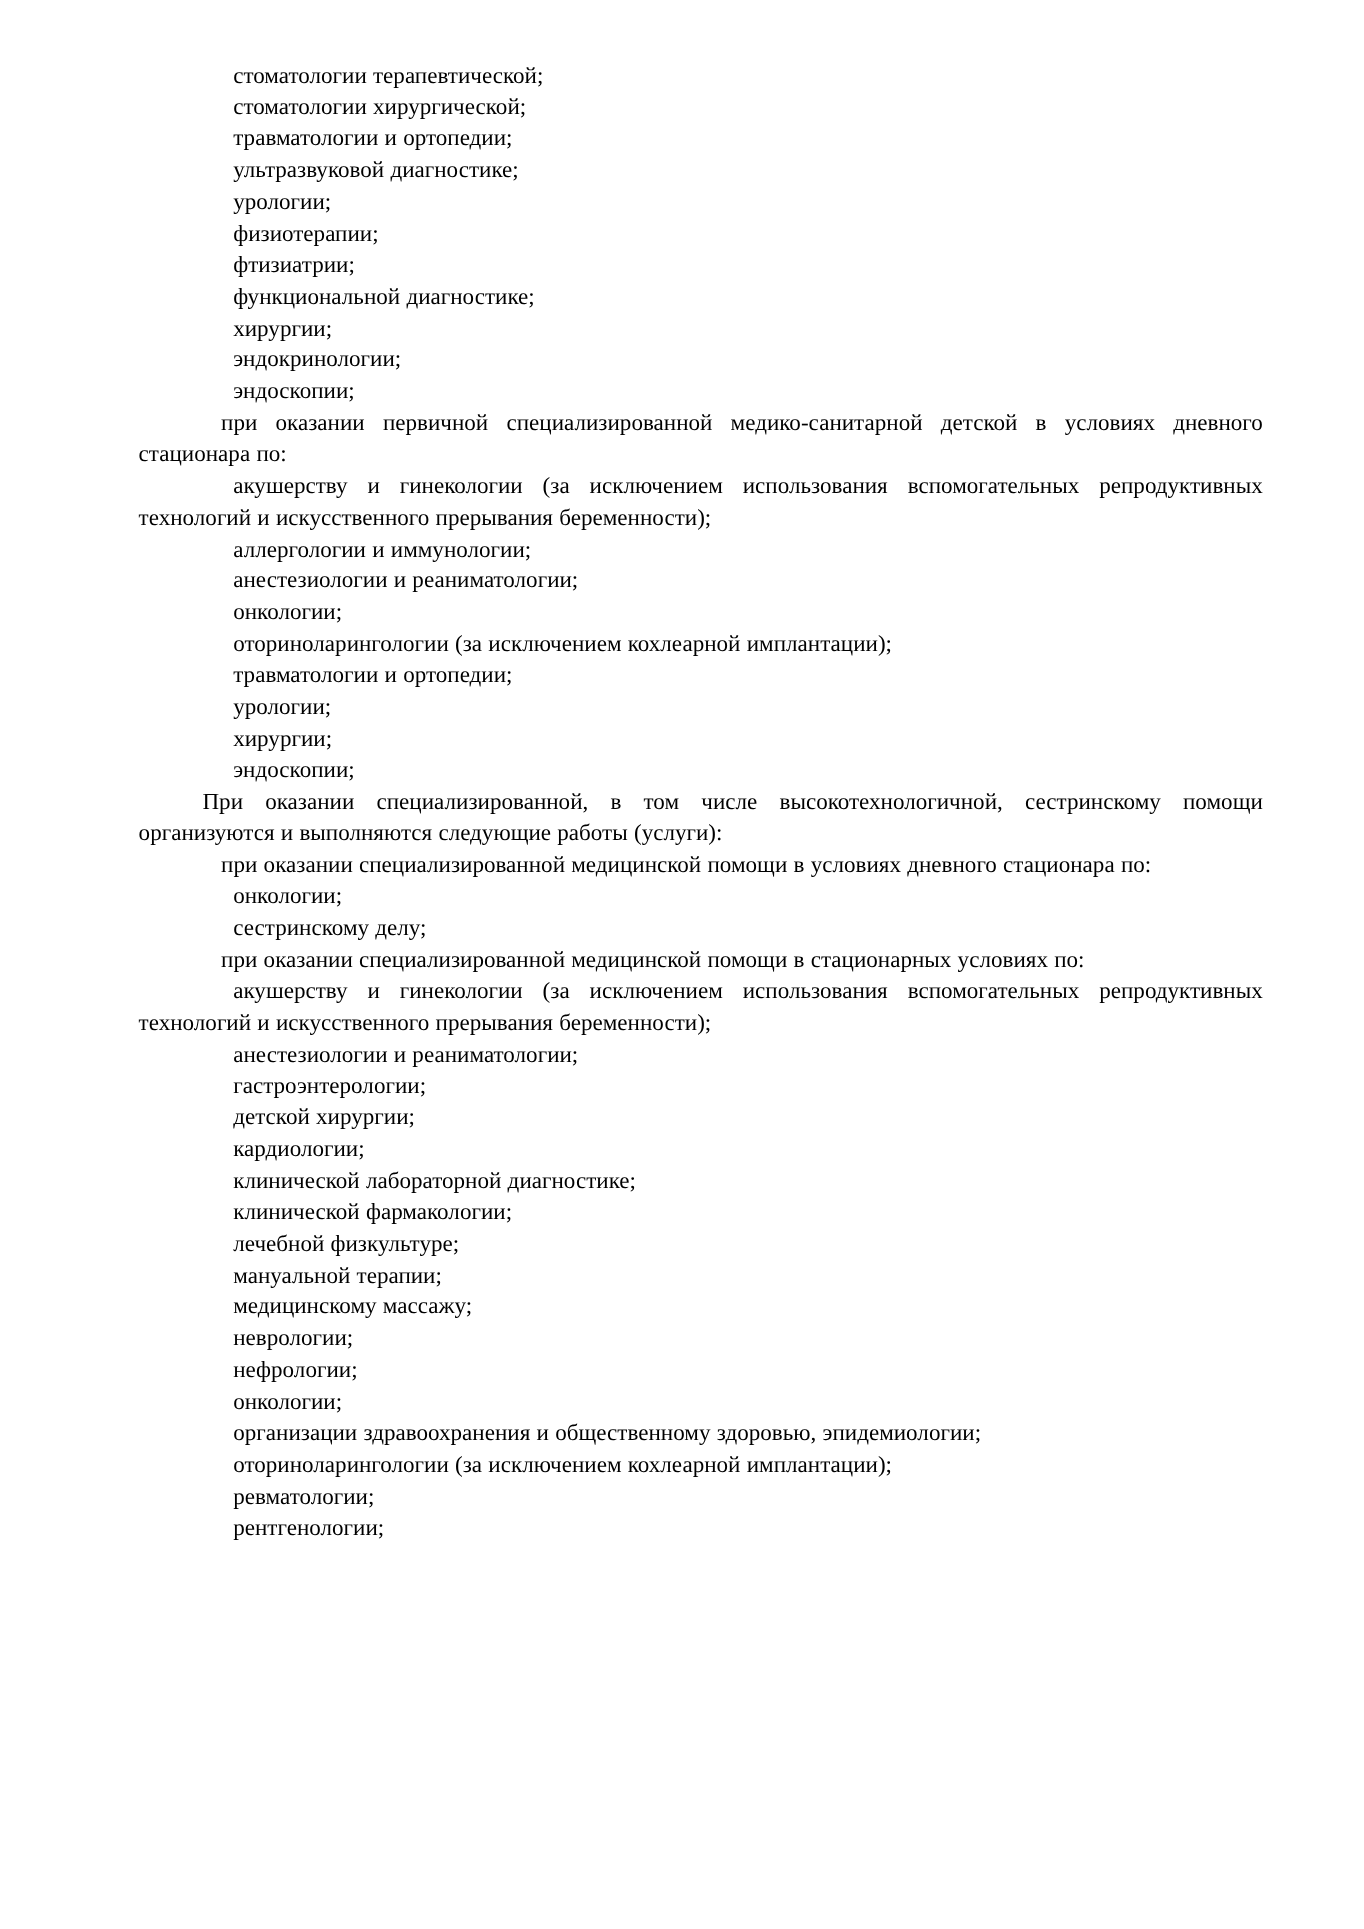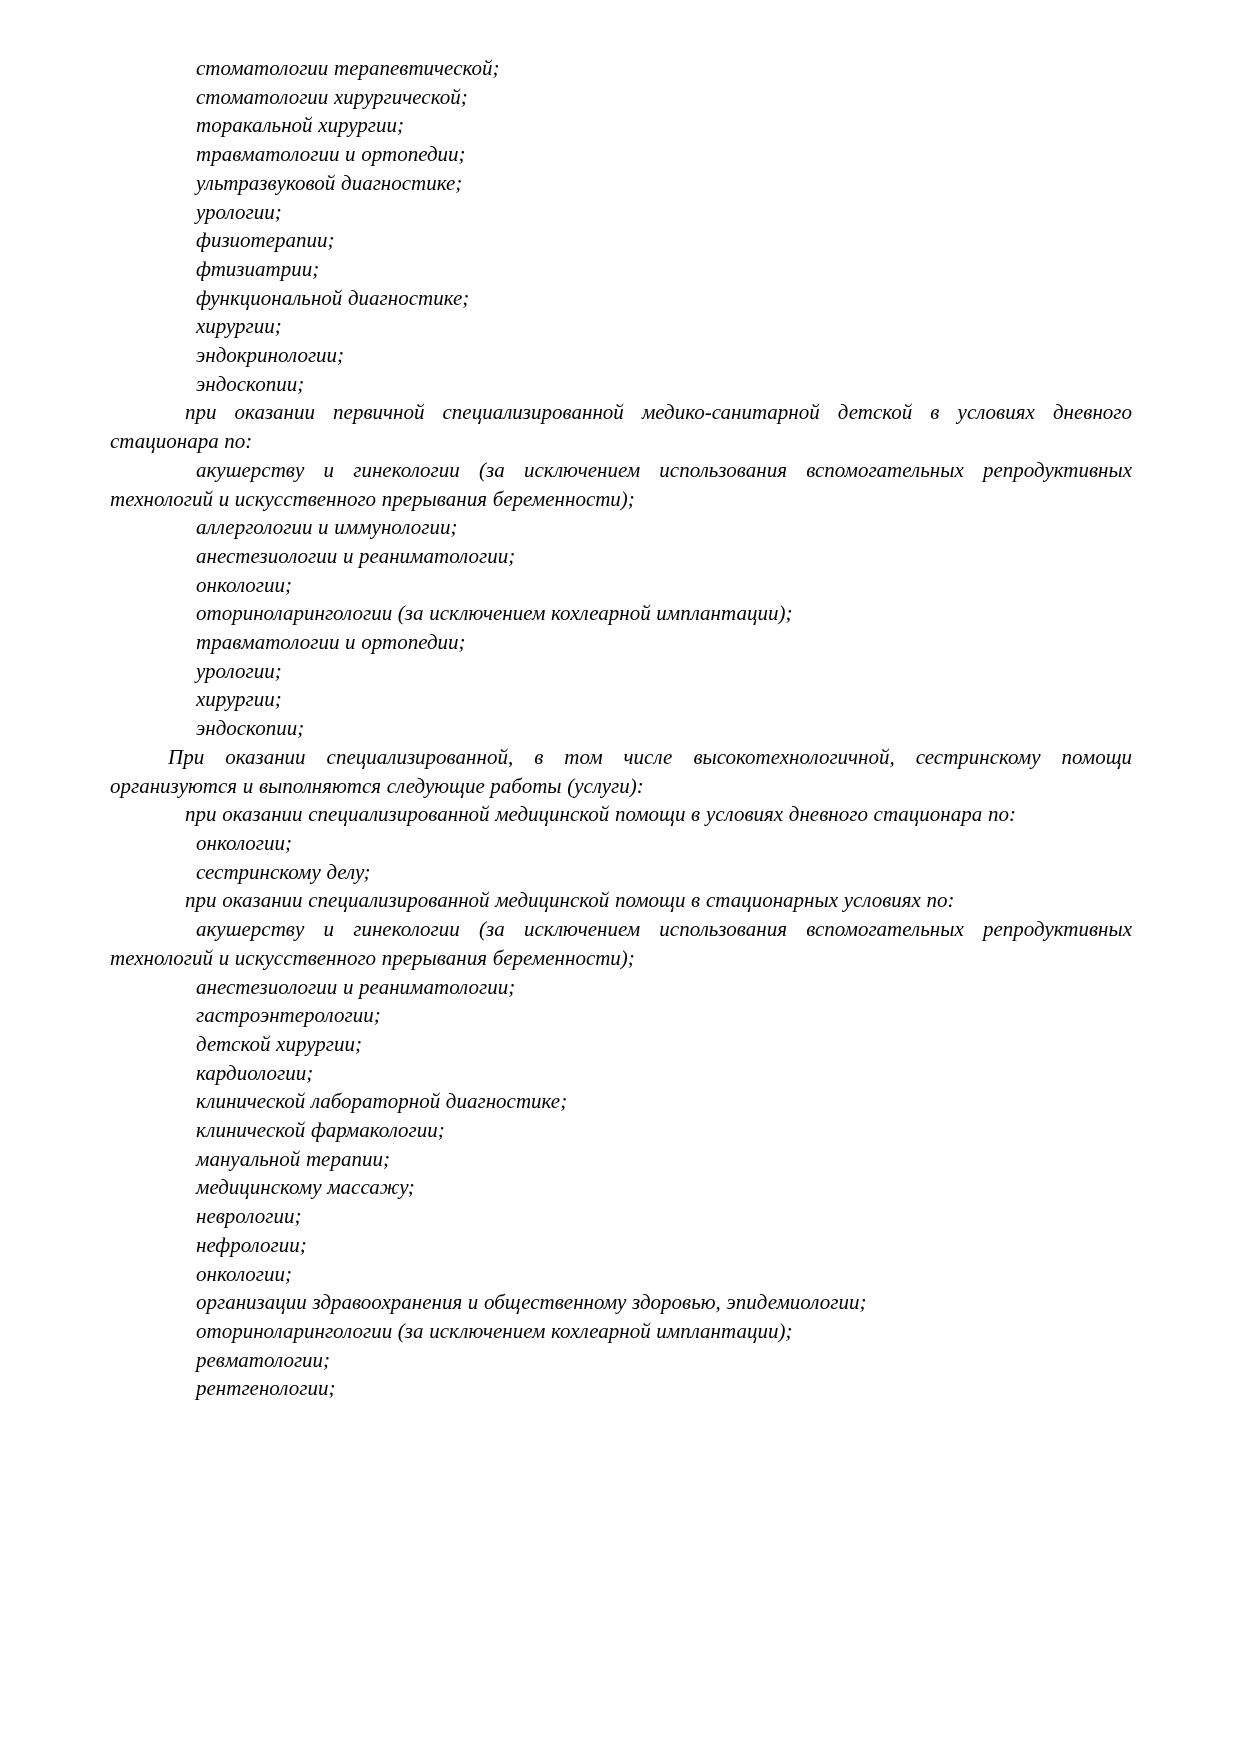--- a/index.html
+++ b/index.html
@@ -11,25 +11,24 @@
     height: 1754px;
     background: #ffffff;
     color: #000000;
     font-family: "Liberation Serif", "DejaVu Serif", serif;
     position: relative;
     overflow: hidden;
   }
   .doc-page {
     position: absolute;
     top: 0;
-    left: 0;
+    left: 16px;
     width: 1112px;
     height: 1754px;
     background: #ffffff;
-    font-style: italic;
   }
   .doc-body {
     position: absolute;
     top: 54px;
     left: 110px;
     width: 1022px;
     font-size: 21px;
     line-height: 28.7px;
     color: #000000;
   }
@@ -49,21 +48,20 @@
     text-indent: 58px;
   }
 </style>
 </head>
 <body>
 
 <div class="doc-page">
   <main class="doc-body">
       <p class="item">стоматологии терапевтической;</p>
       <p class="item">стоматологии хирургической;</p>
-      <p class="item">торакальной хирургии;</p>
       <p class="item">травматологии и ортопедии;</p>
       <p class="item">ультразвуковой диагностике;</p>
       <p class="item">урологии;</p>
       <p class="item">физиотерапии;</p>
       <p class="item">фтизиатрии;</p>
       <p class="item">функциональной диагностике;</p>
       <p class="item">хирургии;</p>
       <p class="item">эндокринологии;</p>
       <p class="item">эндоскопии;</p>
       <p class="para">при оказании первичной специализированной медико-санитарной детской в условиях дневного стационара по:</p>
@@ -81,20 +79,21 @@
       <p class="item">онкологии;</p>
       <p class="item">сестринскому делу;</p>
       <p class="para">при оказании специализированной медицинской помощи в стационарных условиях по:</p>
       <p class="item">акушерству и гинекологии (за исключением использования вспомогательных репродуктивных технологий и искусственного прерывания беременности);</p>
       <p class="item">анестезиологии и реаниматологии;</p>
       <p class="item">гастроэнтерологии;</p>
       <p class="item">детской хирургии;</p>
       <p class="item">кардиологии;</p>
       <p class="item">клинической лабораторной диагностике;</p>
       <p class="item">клинической фармакологии;</p>
+      <p class="item">лечебной физкультуре;</p>
       <p class="item">мануальной терапии;</p>
       <p class="item">медицинскому массажу;</p>
       <p class="item">неврологии;</p>
       <p class="item">нефрологии;</p>
       <p class="item">онкологии;</p>
       <p class="item">организации здравоохранения и общественному здоровью, эпидемиологии;</p>
       <p class="item">оториноларингологии (за исключением кохлеарной имплантации);</p>
       <p class="item">ревматологии;</p>
       <p class="item">рентгенологии;</p>
     </main>

